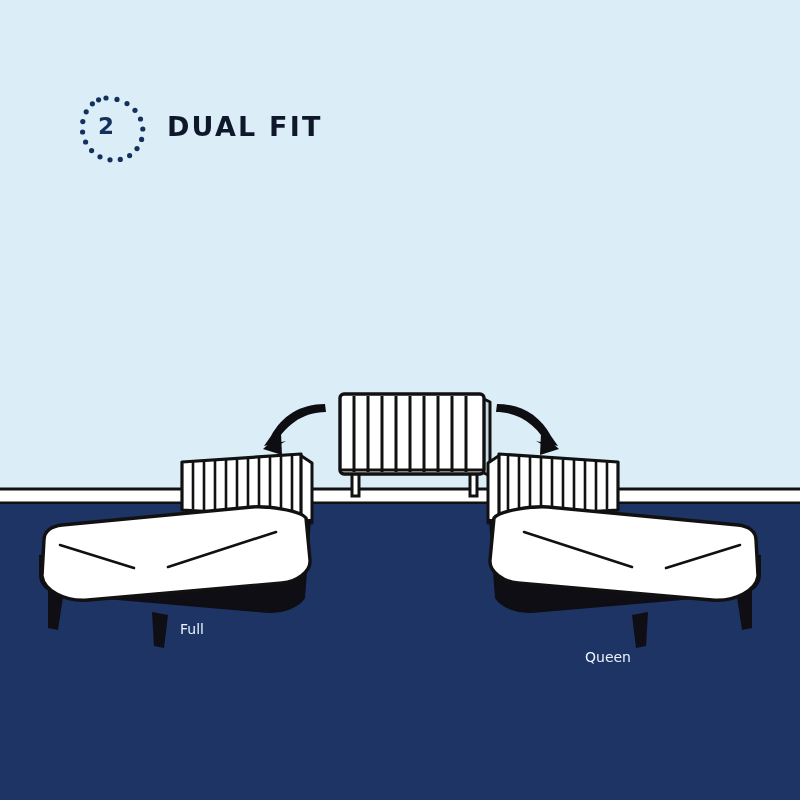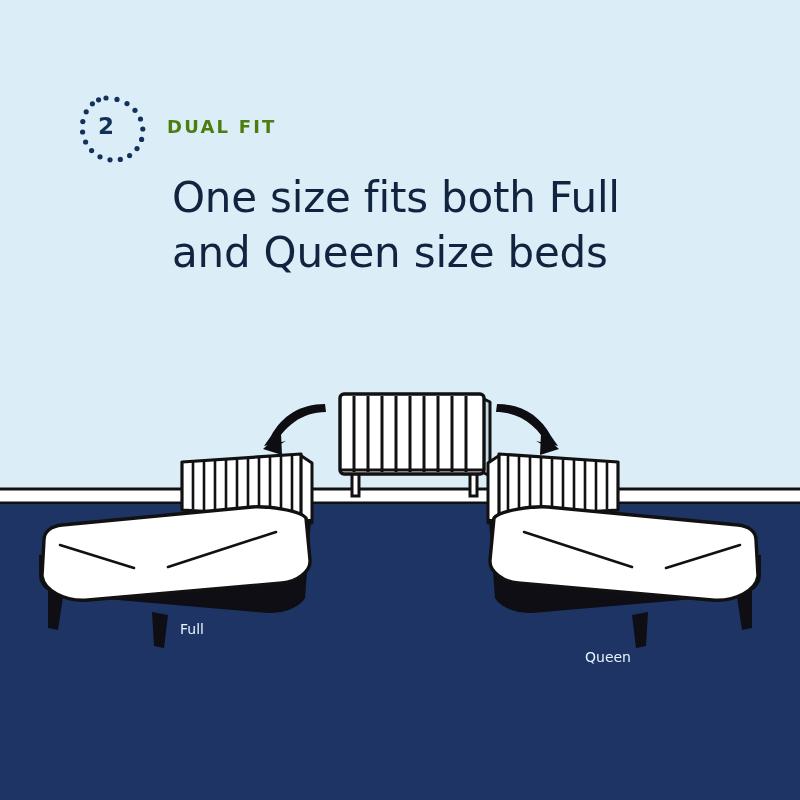--- a/index.html
+++ b/index.html
@@ -20,21 +20,21 @@
     position:relative;width:56px;height:56px;
     display:flex;align-items:center;justify-content:center;
   }
   .badge .num{
     font-size:23px;font-weight:700;color:#14315c;
     letter-spacing:0px;line-height:1;
     font-family:"DejaVu Sans","Liberation Sans",sans-serif;
   }
   .eyebrow{
     margin-left:33px;
-    font-size:18px;font-weight:700;color:#4d7c0f;
+    font-size:27px;font-weight:700;color:#0f172a;
     letter-spacing:2.2px;
     font-family:"DejaVu Sans","Liberation Sans",sans-serif;
   }
   .headline{
     position:absolute;left:172px;top:170px;width:560px;
     font-size:42px;line-height:1.32;color:#11243f;
     font-weight:400;letter-spacing:-0.2px;
     font-family:"DejaVu Sans","Liberation Sans",sans-serif;
   }
   .headline .l2{display:block;}
@@ -230,21 +230,17 @@
     </g>
   </svg>
 
   <div class="badge-row">
     <div class="badge">
       <span class="num">2</span>
     </div>
     <div class="eyebrow">DUAL FIT</div>
   </div>
 
-  <div class="headline">
-    <span class="l1">One size fits both Full</span>
-    <span class="l2">and Queen size beds</span>
-  </div>
 
   <div id="label-full" class="bedlabel">Full</div>
   <div id="label-queen" class="bedlabel">Queen</div>
 
 </div>
 
 </body></html>

